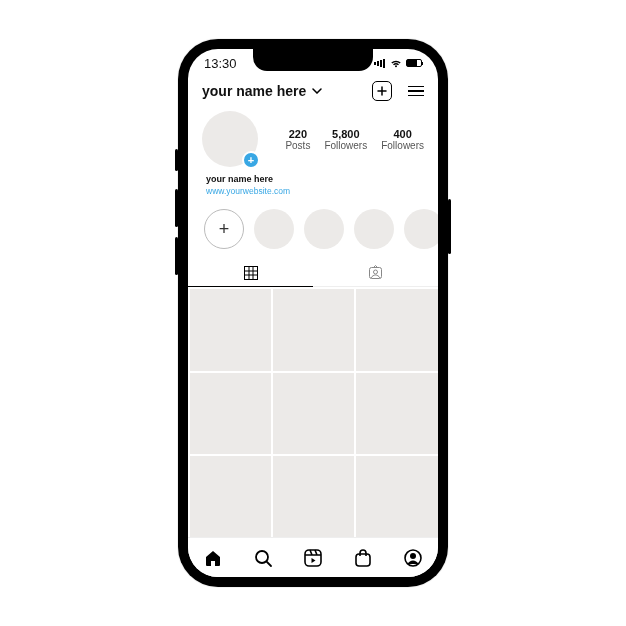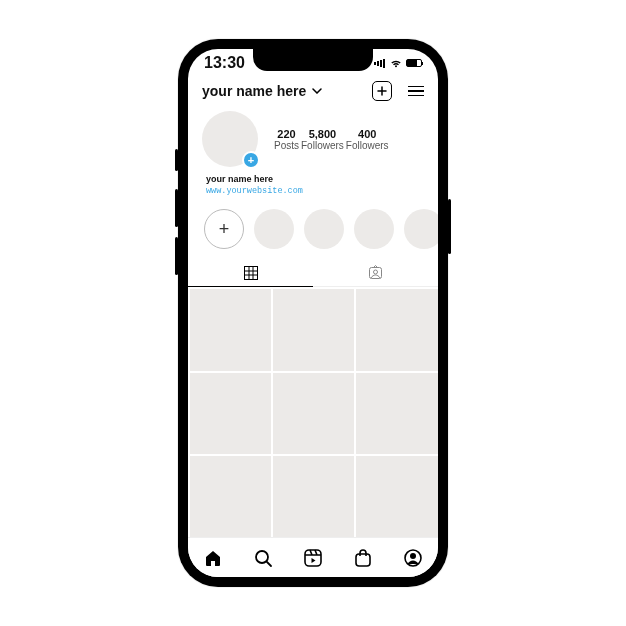--- a/index.html
+++ b/index.html
@@ -30,21 +30,21 @@
     display:flex; flex-direction:column;
   }
   .notch {
     position:absolute; top:0; left:50%; transform:translateX(-50%);
     width:120px; height:22px; background:#000;
     border-bottom-left-radius:14px; border-bottom-right-radius:14px;
     z-index:10;
   }
   .status-bar {
     height:28px; display:flex; justify-content:space-between; align-items:center;
-    padding:0 16px; font-size:16px; font-weight:700;
+    padding:0 16px; font-size:13px; font-weight:400;
   }
   .status-right { display:flex; align-items:center; gap:4px; }
   .signal, .wifi, .battery { display:inline-flex; align-items:center; }
   .signal span { width:2px; background:#000; margin-right:1px; display:inline-block; }
   .signal span:nth-child(1){height:3px} .signal span:nth-child(2){height:5px}
   .signal span:nth-child(3){height:7px} .signal span:nth-child(4){height:9px}
   .battery { width:16px; height:8px; border:1px solid #000; border-radius:2px; position:relative; }
   .battery::after { content:""; position:absolute; right:-2px; top:2px; width:1px; height:3px; background:#000; }
   .battery i { display:block; width:70%; height:100%; background:#000; }
 
@@ -65,29 +65,29 @@
   .avatar {
     width:56px; height:56px; border-radius:50%; background:#eceae8;
     position:relative; flex:0 0 auto;
   }
   .avatar-plus {
     position:absolute; right:-2px; bottom:-2px;
     width:18px; height:18px; border-radius:50%; background:#38a7e4;
     border:2px solid #fff; color:#fff; font-size:11px; font-weight:700;
     display:flex; align-items:center; justify-content:center; line-height:1;
   }
-  .stats { display:flex; gap:2px; flex:1; justify-content:flex-start; }
+  .stats { display:flex; gap:14px; flex:1; justify-content:flex-end; }
   .stat { text-align:center; }
   .stat-num { font-weight:700; font-size:11px; }
   .stat-label { font-size:10px; color:#555; }
 
   .bio { padding:4px 18px 8px; font-size:8.5px; line-height:1.4; }
   .bio-name { font-weight:700; font-size:9px; }
   .bio-text { color:#666; }
-  .bio-link { color:#38a7e4;font-family:Liberation Mono, monospace; }
+  .bio-link { color:#38a7e4; }
 
   .highlights { display:flex; gap:10px; padding:4px 16px 10px; }
   .hl {
     width:40px; height:40px; border-radius:50%; background:#eceae8;
     flex:0 0 auto;
   }
   .hl.new {
     background:#fff; border:1px solid #bbb;
     display:flex; align-items:center; justify-content:center;
     font-size:18px; color:#333; font-weight:300;

